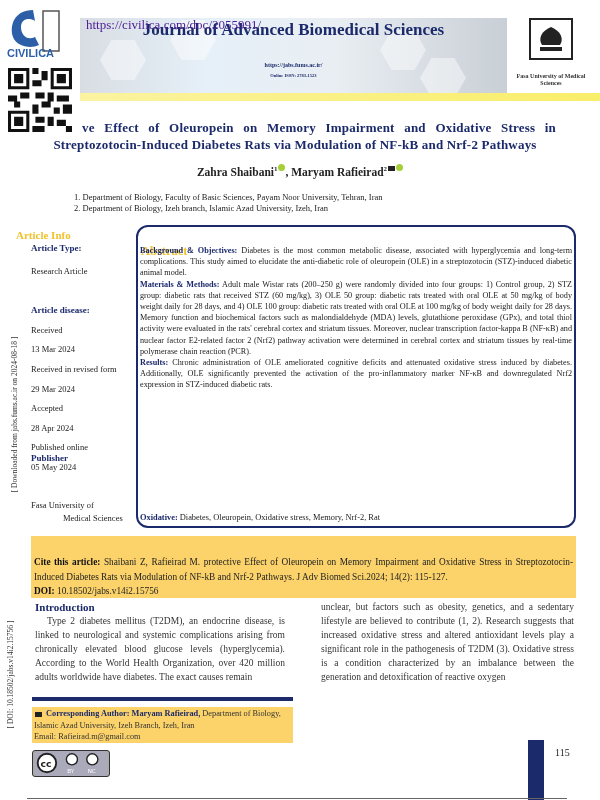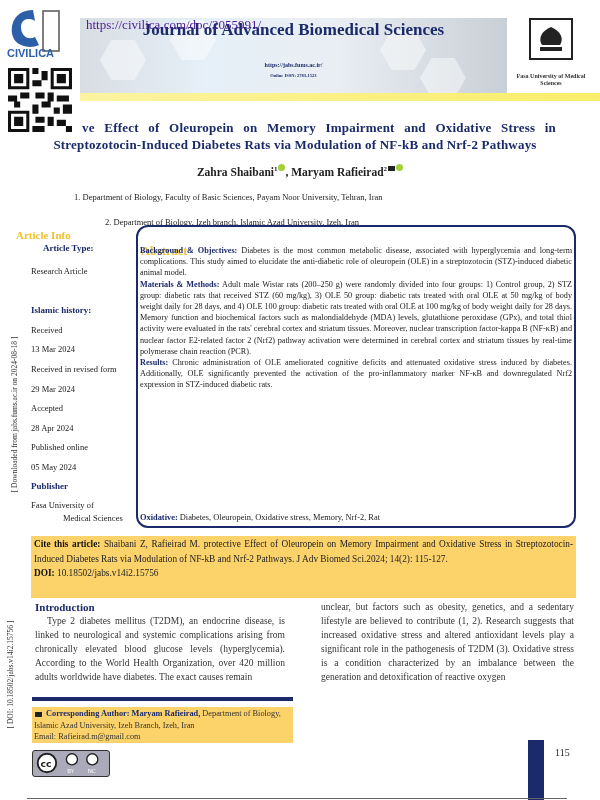--- a/index.html
+++ b/index.html
@@ -44,21 +44,21 @@
   .abs-box { left:136px; top:225px; width:440px; height:303px; border:2.5px solid #1b2a6b;
     border-radius:12px; box-sizing:border-box; }
   .abs-head { left:141px; top:244px; font-size:12.5px; font-weight:bold; color:#f2c22c; }
   .abs-text { left:140px; top:245px; width:432px; font-size:8.2px; line-height:11.2px; text-align:justify; color:#222; }
   .abs-text b { color:#1b2a6b; }
   .kw { left:140px; top:513px; font-size:8.4px; color:#222; }
   .kw b { color:#1b2a6b; }
 
   
   .cite { left:31px; top:536px; width:545px; height:62px; background:#fcd36a; box-sizing:border-box;
-    padding:1px 3px; font-size:9.3px; line-height:14.5px; text-align:justify; color:#222; }
+    padding:19px 3px; font-size:9.3px; line-height:14.5px; text-align:justify; color:#222; }
   .cite b { color:#111; }
 
   
   .side1 { left:-86px; top:410px; width:200px; transform:rotate(-90deg); font-size:7.5px; color:#333; text-align:center; }
   .side2 { left:-60px; top:670px; width:140px; transform:rotate(-90deg); font-size:7.5px; color:#333; text-align:center; }
 
   
   .intro-h { left:35px; top:601px; font-size:11px; font-weight:bold; color:#1b2a6b; }
   .col1 { left:35px; top:614px; width:250px; font-size:9.5px; line-height:14px; text-align:justify; color:#333; text-indent:12px; }
   .col2 { left:321px; top:600px; width:253px; font-size:9.5px; line-height:14px; text-align:justify; color:#333; }
@@ -104,35 +104,35 @@
 </svg>
 
 <div class="abs title">
   <span class="l1">ve Effect of Oleuropein on Memory Impairment and Oxidative Stress in</span>
   <span>Streptozotocin-Induced Diabetes Rats via Modulation of NF-kB and Nrf-2 Pathways</span>
 </div>
 <div class="abs authors">
   <span>Zahra Shaibani</span><sup>1</sup><span class="orcid"></span>, <span>Maryam Rafieirad</span><sup>2</sup><span class="mail"></span><span class="orcid"></span>
 </div>
 <div class="abs aff" style="top:192px;">1. Department of Biology, Faculty of Basic Sciences, Payam Noor University, Tehran, Iran</div>
-<div class="abs aff" style="top:217px;margin-left:31px;">2. Department of Biology, Izeh branch, Islamic Azad University, Izeh, Iran</div>
+<div class="abs aff" style="top:203px;">2. Department of Biology, Izeh branch, Islamic Azad University, Izeh, Iran</div>
 
 <div class="abs ai-head">Article Info</div>
-<div class="abs ai-lab" style="top:243px;margin-left:12px;">Article Type:</div>
+<div class="abs ai-lab" style="top:243px;">Article Type:</div>
 <div class="abs ai-val" style="top:266px;">Research Article</div>
-<div class="abs ai-lab" style="top:305px;">Islamic history:</div>
+<div class="abs ai-lab" style="top:305px;">Article disease:</div>
 <div class="abs ai-val" style="top:325px;">Received</div>
 <div class="abs ai-val" style="top:344px;">13 Mar 2024</div>
 <div class="abs ai-val" style="top:364px;">Received in revised form</div>
 <div class="abs ai-val" style="top:384px;">29 Mar 2024</div>
 <div class="abs ai-val" style="top:403px;">Accepted</div>
 <div class="abs ai-val" style="top:423px;">28 Apr 2024</div>
 <div class="abs ai-val" style="top:442px;">Published online</div>
 <div class="abs ai-val" style="top:462px;">05 May 2024</div>
-<div class="abs ai-lab" style="top:481px;">Publisher</div>
+<div class="abs ai-lab" style="top:453px;">Publisher</div>
 <div class="abs ai-val" style="top:500px;">Fasa University of</div>
 <div class="abs ai-val" style="top:513px;margin-left:32px;">Medical Sciences</div>
 
 <div class="abs abs-box"></div>
 <div class="abs abs-head">Abstract</div>
 <div class="abs abs-text">
   <div><b>Background &amp; Objectives:</b> <span>Diabetes is the most common metabolic disease, associated with hyperglycemia and long-term complications. This study aimed to elucidate the anti-diabetic role of oleuropein (OLE) in a streptozotocin (STZ)-induced diabetic animal model.</span></div>
   <div><b>Materials &amp; Methods:</b> <span>Adult male Wistar rats (200–250 g) were randomly divided into four groups: 1) Control group, 2) STZ group: diabetic rats that received STZ (60 mg/kg), 3) OLE 50 group: diabetic rats treated with oral OLE at 50 mg/kg of body weight daily for 28 days, and 4) OLE 100 group: diabetic rats treated with oral OLE at 100 mg/kg of body weight daily for 28 days. Memory function and biochemical factors such as malondialdehyde (MDA) levels, glutathione peroxidase (GPx), and total thiol activity were evaluated in the rats' cerebral cortex and striatum tissues. Moreover, nuclear transcription factor-kappa B (NF-κB) and nuclear factor E2-related factor 2 (Nrf2) pathway activation were determined in cerebral cortex and striatum tissues by real-time polymerase chain reaction (PCR).</span></div>
   <div><b>Results:</b> <span>Chronic administration of OLE ameliorated cognitive deficits and attenuated oxidative stress induced by diabetes. Additionally, OLE significantly prevented the activation of the pro-inflammatory marker NF-κB and downregulated Nrf2 expression in STZ-induced diabetic rats.</span></div>
 </div>

